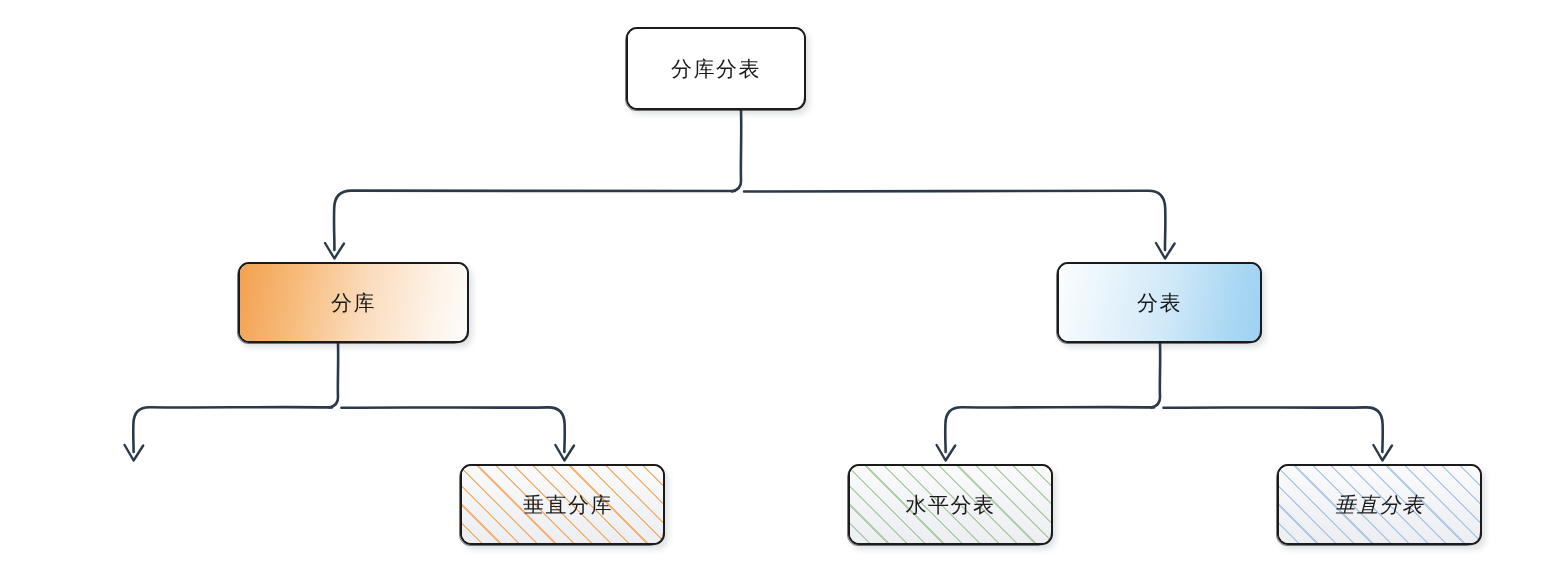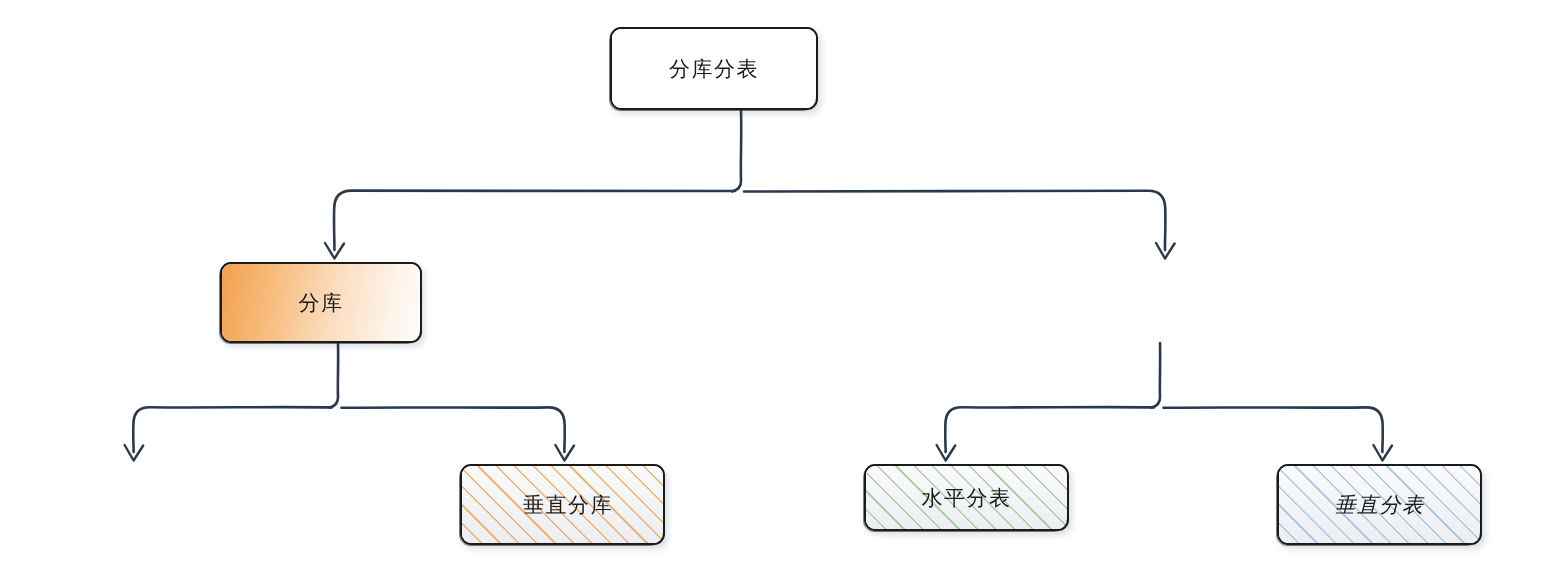--- a/index.html
+++ b/index.html
@@ -123,41 +123,46 @@
                C 944.9 441 945.8 446 945.6 452"></path>
       <path d="M 936.6 445 L 945.6 460.5 L 955.2 445.5" stroke-width="2.4"></path>
 
       <path d="M 1163.5 407.8 C 1220 406.8 1322 408.2 1366 407.4
                C 1377 407.2 1382.3 412.8 1382.6 424
                C 1383.1 441 1382.2 446 1382.4 452"></path>
       <path d="M 1373.4 445 L 1382.4 460.5 L 1392 445.5" stroke-width="2.4"></path>
     </g>
   </svg>
 
-  <div class="node n-root" style="left:610px; top:27px; width:208px; height:83px;text-align:center;">
+  <div class="node n-root" style="left:626px; top:27px; width:180px; height:83px;text-align:center;">
     <span class="fill"></span>
     <span class="hatch hatch-none"></span>
     <span class="label">分库分表</span>
   </div>
 
-  <div class="node n-fenku" style="left:220px; top:262px; width:202px; height:81px;">
+  <div class="node n-fenku" style="left:238px; top:262px; width:231px; height:81px;">
     <span class="fill"></span>
     <span class="hatch hatch-none"></span>
     <span class="label">分库</span>
   </div>
 
+  <div class="node n-fenbiao" style="left:1057px; top:262px; width:205px; height:81px;">
+    <span class="fill"></span>
+    <span class="hatch hatch-none"></span>
+    <span class="label">分表</span>
+  </div>
 
 
   <div class="node leaf" style="left:460px; top:464px; width:205px; height:81px;padding-left:11px;">
     <span class="fill"></span>
     <span class="hatch hatch-orange"></span>
     <span class="label">垂直分库</span>
   </div>
 
-  <div class="node leaf" style="left:848px; top:464px; width:205px; height:67px;margin-left:16px;">
+  <div class="node leaf" style="left:848px; top:464px; width:205px; height:81px;">
     <span class="fill"></span>
     <span class="hatch hatch-green"></span>
     <span class="label">水平分表</span>
   </div>
 
   <div class="node leaf" style="left:1277px; top:464px; width:205px; height:81px;font-style:italic;">
     <span class="fill"></span>
     <span class="hatch hatch-blue"></span>
     <span class="label">垂直分表</span>
   </div>

